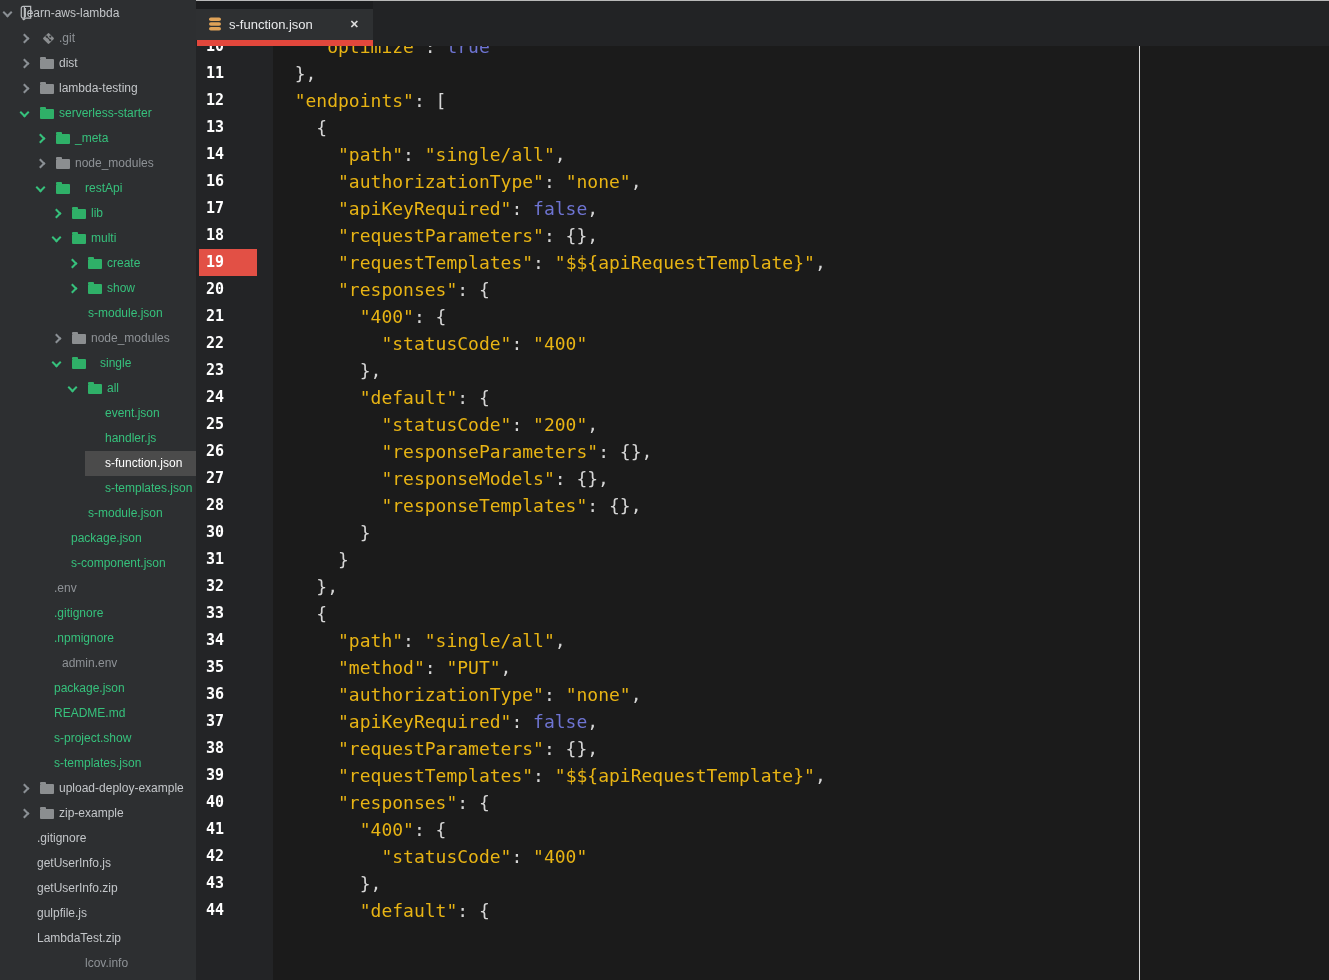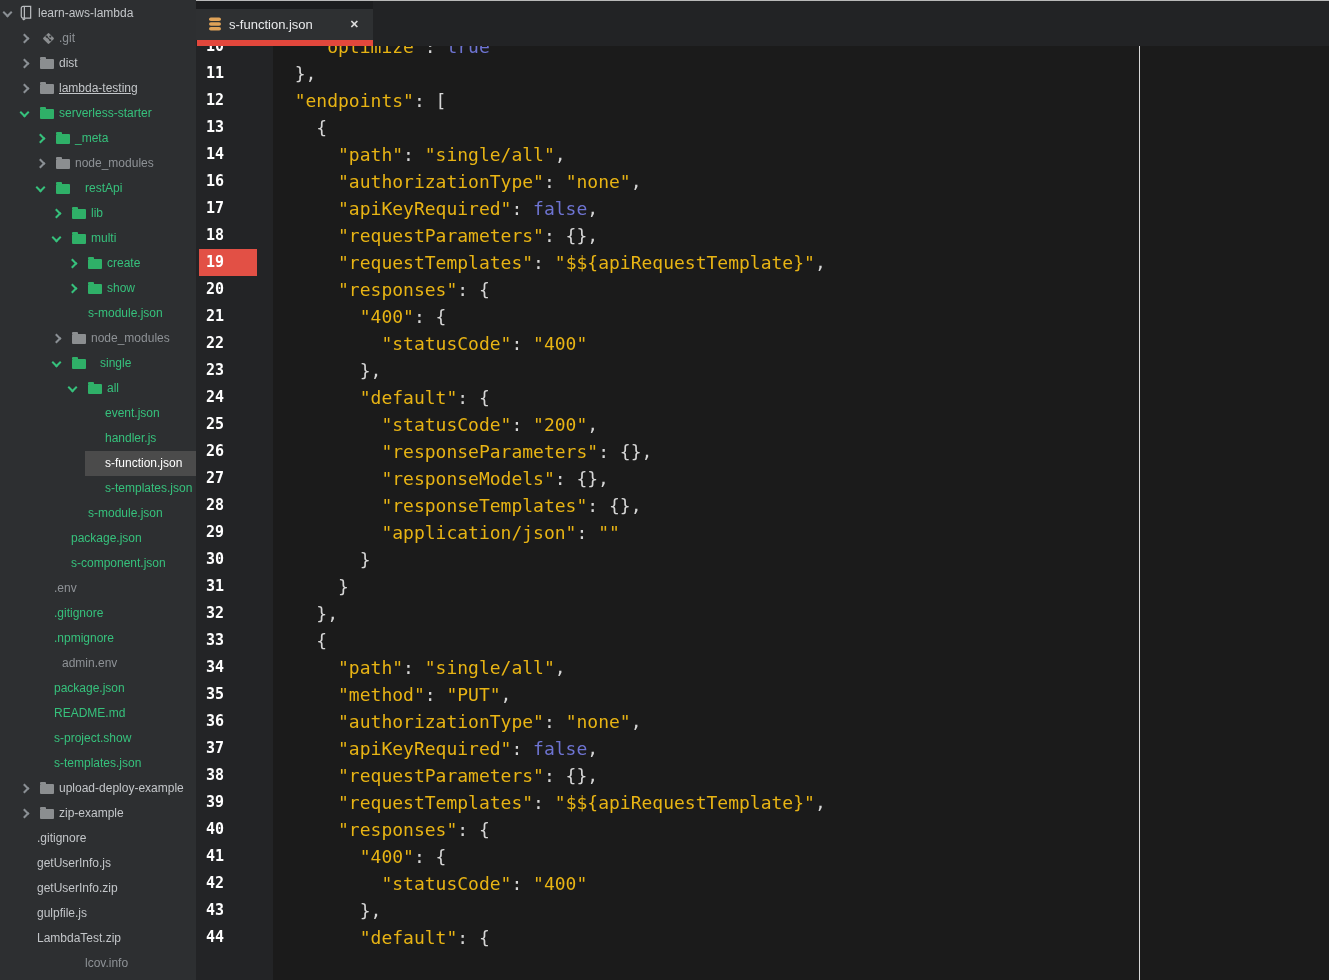--- a/index.html
+++ b/index.html
@@ -89,42 +89,42 @@
 
 <div id="sidebar">
   <div>
       <div class="tree-row c-normal">
         <span class="chev open" style="left: 4px;"></span>
         <span class="svg-ic" style="left: 18px; top: 4px;"><svg width="15" height="16" viewBox="0 0 16 17" fill="none" stroke="#b9bcbf" stroke-width="1.3">
             <path d="M5.5 1.5h8v12.5h-8a2 2 0 0 1-2-2v-8.5a2 2 0 0 1 2-2z"></path>
             <path d="M6.8 1.5v12.5"></path>
             <path d="M4.6 14.5l1.6 1.2 1.6-1.2"></path>
           </svg></span>
-        <span class="tree-label" style="left: 38px; text-align: center;">learn-aws-lambda</span>
+        <span class="tree-label" style="left: 24px; text-align: center;">learn-aws-lambda</span>
       </div>
       <div class="tree-row c-ignored">
         <span class="chev" style="left: 21px;"></span>
         <span class="svg-ic" style="left: 40px; top: 4px;"><svg width="17" height="17" viewBox="0 0 16 16">
             <rect x="4.1" y="4.1" width="7.8" height="7.8" rx="1" transform="rotate(45 8 8)" fill="#8b8e90"></rect>
             <path d="M6.3 6.3 L9.6 9.6" stroke="#2d2f31" stroke-width="1"></path>
             <circle cx="6.2" cy="6.2" r="1" fill="#2d2f31"></circle>
             <circle cx="9.7" cy="9.7" r="1" fill="#2d2f31"></circle>
             <circle cx="9.7" cy="6.2" r="1" fill="#2d2f31"></circle>
           </svg></span>
         <span class="tree-label" style="left: 59px;">.git</span>
       </div>
       <div class="tree-row c-normal">
         <span class="chev" style="left: 21px;"></span>
         <span class="folder-ic" style="left: 40px;"></span>
         <span class="tree-label" style="left: 59px;">dist</span>
       </div>
       <div class="tree-row c-normal">
         <span class="chev" style="left: 21px;"></span>
         <span class="folder-ic" style="left: 40px;"></span>
-        <span class="tree-label" style="left: 59px; text-decoration: underline;">lambda-testing</span>
+        <span class="tree-label" style="left: 59px;">lambda-testing</span>
       </div>
       <div class="tree-row c-added">
         <span class="chev open green" style="left: 21px;"></span>
         <span class="folder-ic green" style="left: 40px;"></span>
         <span class="tree-label" style="left: 59px;">serverless-starter</span>
       </div>
       <div class="tree-row c-added">
         <span class="chev green" style="left: 37px;"></span>
         <span class="folder-ic green" style="left: 56px;"></span>
         <span class="tree-label" style="left: 75px;">_meta</span>
@@ -377,26 +377,20 @@
         <div class="ct"><span class="p">          </span><span class="k">"responseModels"</span><span class="p">: {},</span></div>
       </div>
       <div class="cl">
         <div class="gc">
           <span class="ln">28</span>
         </div>
         <div class="ct"><span class="p">          </span><span class="k">"responseTemplates"</span><span class="p">: {},</span></div>
       </div>
       <div class="cl">
         <div class="gc">
-          <span class="ln">29</span>
-        </div>
-        <div class="ct"><span class="p">          </span><span class="k">"application/json"</span><span class="p">: </span><span class="k">""</span></div>
-      </div>
-      <div class="cl">
-        <div class="gc">
           <span class="ln">30</span>
         </div>
         <div class="ct"><span class="p">        }</span></div>
       </div>
       <div class="cl">
         <div class="gc">
           <span class="ln">31</span>
         </div>
         <div class="ct"><span class="p">      }</span></div>
       </div>

